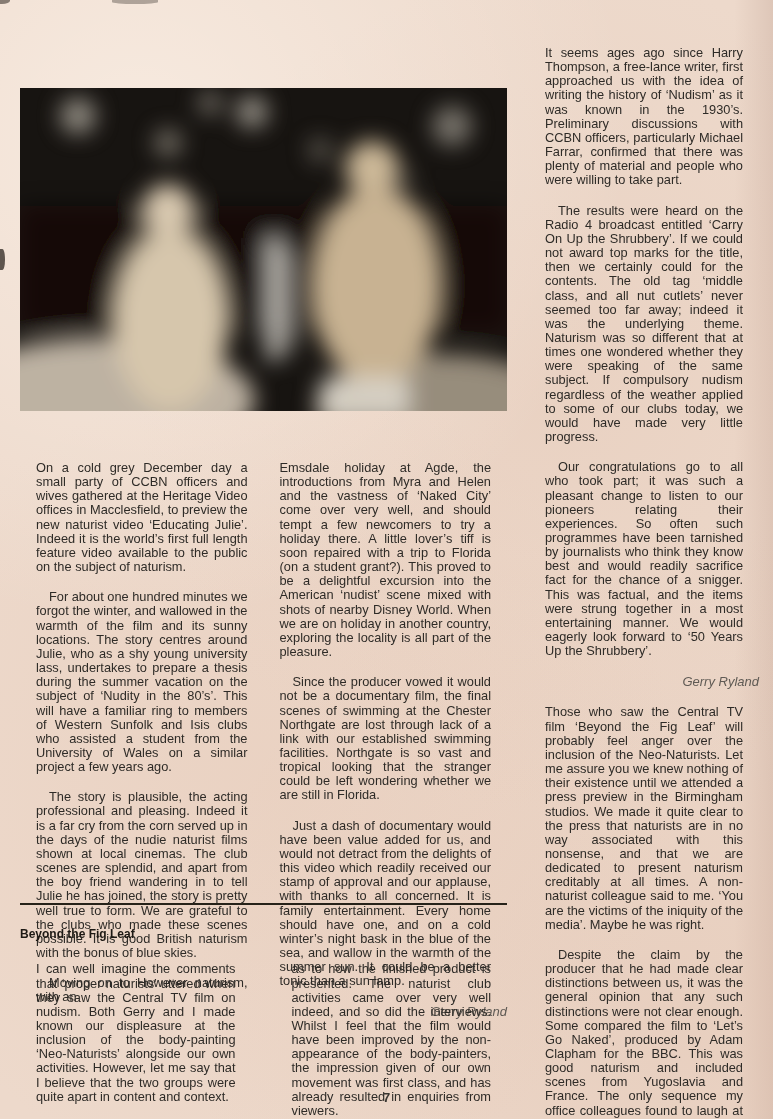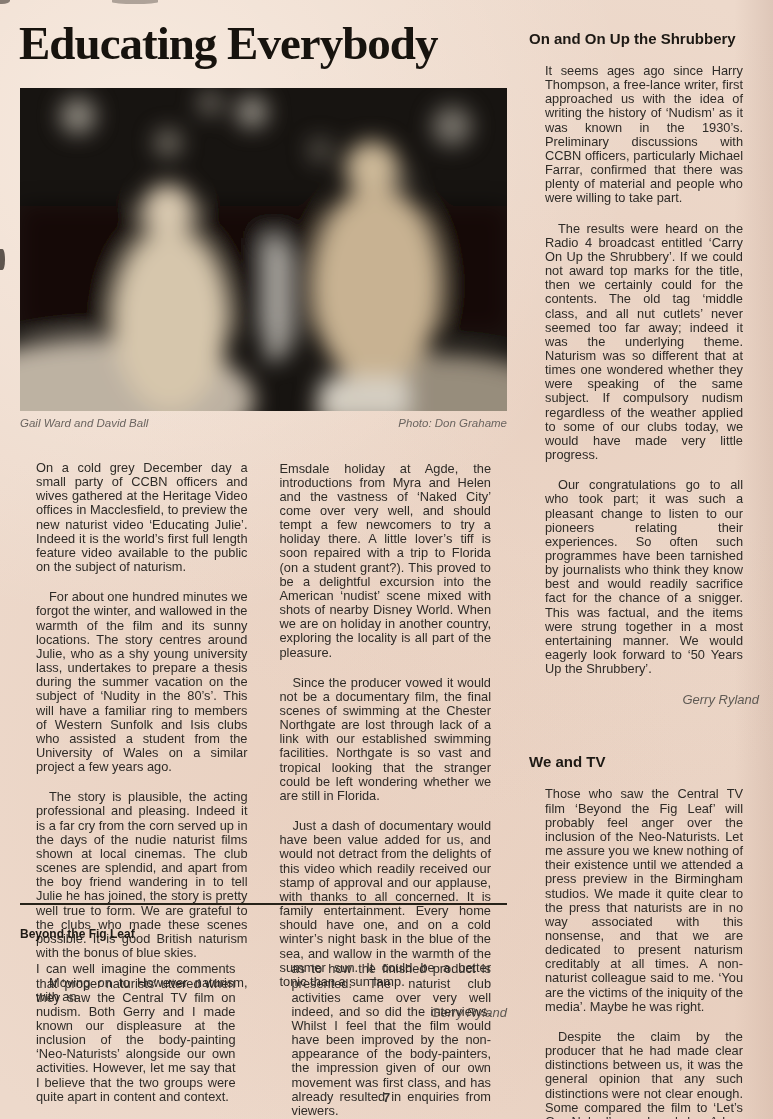--- a/index.html
+++ b/index.html
@@ -22,21 +22,21 @@
     font-weight:700;font-size:47px;line-height:1.1;letter-spacing:-1px;color:#17130e;
     white-space:nowrap;
   }
   .photo{position:absolute;left:20px;top:88px;width:487px;height:323px;margin:0;background:#181512;}
   .photo svg{display:block;}
   .caption-row{
     position:absolute;left:20px;top:417px;width:487px;
     display:flex;justify-content:space-between;
     font-size:11.5px;font-style:italic;color:#6b6560;
   }
-  .main-cols{position:absolute;left:20px;top:445px;width:487px;display:flex;align-items:center;}
+  .main-cols{position:absolute;left:20px;top:445px;width:487px;display:flex;}
   .col{flex:1;min-width:0;}
   p.para{margin:16px;font-size:12.8px;line-height:14.15px;text-align:justify;hyphens:auto;color:#2e2b27;}
   p.indent{text-indent:13px;}
   .sig{text-align:right;font-style:italic;color:#5f5a54;font-size:13px;margin-top:3px;}
   .divider{position:absolute;left:20px;top:903px;width:487px;border:none;border-top:2px solid #262219;margin:0;}
   .figleaf{position:absolute;left:20px;top:927px;width:487px;}
   .section-heading{margin:0 0 5px;font-size:12px;font-weight:700;color:#1d1914;line-height:1.2;}
   .figleaf-cols{display:flex;gap:24px;}
   .right-col{position:absolute;left:529px;top:30px;width:230px;}
   .right-col .section-heading{font-size:15px;margin-bottom:3px;}
@@ -45,21 +45,20 @@
   .artifact{position:absolute;background:#2c2620;}
   .a1{left:0;top:0;width:10px;height:4px;opacity:.55;border-radius:0 0 80% 0;}
   .a2{left:0;top:249px;width:5px;height:21px;opacity:.75;border-radius:0 60% 60% 0;}
   .a3{left:112px;top:0;width:46px;height:4px;opacity:.35;border-radius:0 0 50% 50%;}
 </style>
 </head>
 <body>
 
 <div class="page">
 
-  <h1 class="title">Educating Everybody</h1>
 
   <figure class="photo">
     <svg width="487" height="323" viewBox="0 0 487 323" preserveAspectRatio="none" role="img">
       <defs>
         <filter id="soft" x="-30%" y="-30%" width="160%" height="160%">
             <feGaussianBlur stdDeviation="11"></feGaussianBlur>
           </filter>
       </defs>
       <rect width="487" height="323" fill="#171411"></rect>
       <g filter="url(#soft)">
@@ -77,24 +76,20 @@
         <ellipse cx="150" cy="232" rx="58" ry="92" fill="#d6c6ac"></ellipse>
         <circle cx="352" cy="80" r="27" fill="#cdb999"></circle>
         <ellipse cx="356" cy="198" rx="64" ry="100" fill="#c8b292"></ellipse>
         <rect x="247" y="150" width="14" height="122" fill="#e9e6de" opacity=".9"></rect>
         <rect x="266" y="162" width="8" height="102" fill="#ded9cf" opacity=".7"></rect>
         <rect x="300" y="290" width="90" height="40" fill="#e5e0d5" opacity=".8"></rect>
       </g>
     </svg>
   </figure>
 
-  <div class="caption-row">
-    <span>Gail Ward and David Ball</span>
-    <span>Photo: Don Grahame</span>
-  </div>
 
   <div class="main-cols">
     <div class="col">
       <p class="para">On a cold grey December day a small party of CCBN officers and wives gathered at the Heritage Video offices in Macclesfield, to preview the new naturist video ‘Educating Julie’. Indeed it is the world’s first full length feature video available to the public on the subject of naturism.</p>
       <p class="para indent">For about one hundred minutes we forgot the winter, and wallowed in the warmth of the film and its sunny locations. The story centres around Julie, who as a shy young university lass, undertakes to prepare a thesis during the summer vacation on the subject of ‘Nudity in the 80’s’. This will have a familiar ring to members of Western Sunfolk and Isis clubs who assisted a student from the University of Wales on a similar project a few years ago.</p>
       <p class="para indent">The story is plausible, the acting professional and pleasing. Indeed it is a far cry from the corn served up in the days of the nudie naturist films shown at local cinemas. The club scenes are splendid, and apart from the boy friend wandering in to tell Julie he has joined, the story is pretty well true to form. We are grateful to the clubs who made these scenes possible. It is good British naturism with the bonus of blue skies.</p>
       <p class="para indent">Moving on to However naturism, with an</p>
     </div>
     <div class="col">
       <p class="para">Emsdale holiday at Agde, the introductions from Myra and Helen and the vastness of ‘Naked City’ come over very well, and should tempt a few newcomers to try a holiday there. A little lover’s tiff is soon repaired with a trip to Florida (on a student grant?). This proved to be a delightful excursion into the American ‘nudist’ scene mixed with shots of nearby Disney World. When we are on holiday in another country, exploring the locality is all part of the pleasure.</p>
@@ -114,27 +109,25 @@
         <p class="para indent">It really is a mostly that one has to take,</p>
       </div>
       <div class="col">
         <p class="para">as to how the finished product is presented. The naturist club activities came over very well indeed, and so did the interviews. Whilst I feel that the film would have been improved by the non-appearance of the body-painters, the impression given of our own movement was first class, and has already resulted in enquiries from viewers.</p>
         <div class="sig">Roy Disney, PRO</div>
       </div>
     </div>
   </section>
 
   <aside class="right-col">
-    <h2 class="section-heading">On and On Up the Shrubbery</h2>
     <p class="para">It seems ages ago since Harry Thompson, a free-lance writer, first approached us with the idea of writing the history of ‘Nudism’ as it was known in the 1930’s. Preliminary discussions with CCBN officers, particularly Michael Farrar, confirmed that there was plenty of material and people who were willing to take part.</p>
     <p class="para indent">The results were heard on the Radio 4 broadcast entitled ‘Carry On Up the Shrubbery’. If we could not award top marks for the title, then we certainly could for the contents. The old tag ‘middle class, and all nut cutlets’ never seemed too far away; indeed it was the underlying theme. Naturism was so different that at times one wondered whether they were speaking of the same subject. If compulsory nudism regardless of the weather applied to some of our clubs today, we would have made very little progress.</p>
     <p class="para indent">Our congratulations go to all who took part; it was such a pleasant change to listen to our pioneers relating their experiences. So often such programmes have been tarnished by journalists who think they know best and would readily sacrifice fact for the chance of a snigger. This was factual, and the items were strung together in a most entertaining manner. We would eagerly look forward to ‘50 Years Up the Shrubbery’.</p>
     <div class="sig">Gerry Ryland</div>
 
-    <h2 class="section-heading heading-gap">We and TV</h2>
     <p class="para">Those who saw the Central TV film ‘Beyond the Fig Leaf’ will probably feel anger over the inclusion of the Neo-Naturists. Let me assure you we knew nothing of their existence until we attended a press preview in the Birmingham studios. We made it quite clear to the press that naturists are in no way associated with this nonsense, and that we are dedicated to present naturism creditably at all times. A non-naturist colleague said to me. ‘You are the victims of the iniquity of the media’. Maybe he was right.</p>
     <p class="para indent">Despite the claim by the producer that he had made clear distinctions between us, it was the general opinion that any such distinctions were not clear enough. Some compared the film to ‘Let’s Go Naked’, produced by Adam Clapham for the BBC. This was good naturism and included scenes from Yugoslavia and France. The only sequence my office colleagues found to laugh at was the naked shoppers of Agde dipping into the deep freeze cabinets. By contrast ‘Fig Leaf’ gave them too many laughs, mostly aimed at the body painters, with a few ribald comments about colour codes and paint strippers. They considered this ‘hotch-potch’ to undermine our credibility. Although they were keen to rag me, in fairness they conceded that they could separate the wheat from the chaff.</p>
     <p class="para indent">To summarise, TV programmes are only successful if they entertain, and in general naturism as a subject is not entertaining enough without being spiced up.</p>
 
   </aside>
 
   <div class="page-number">7</div>
 
   <div class="artifact a1"></div>
   <div class="artifact a2"></div>

